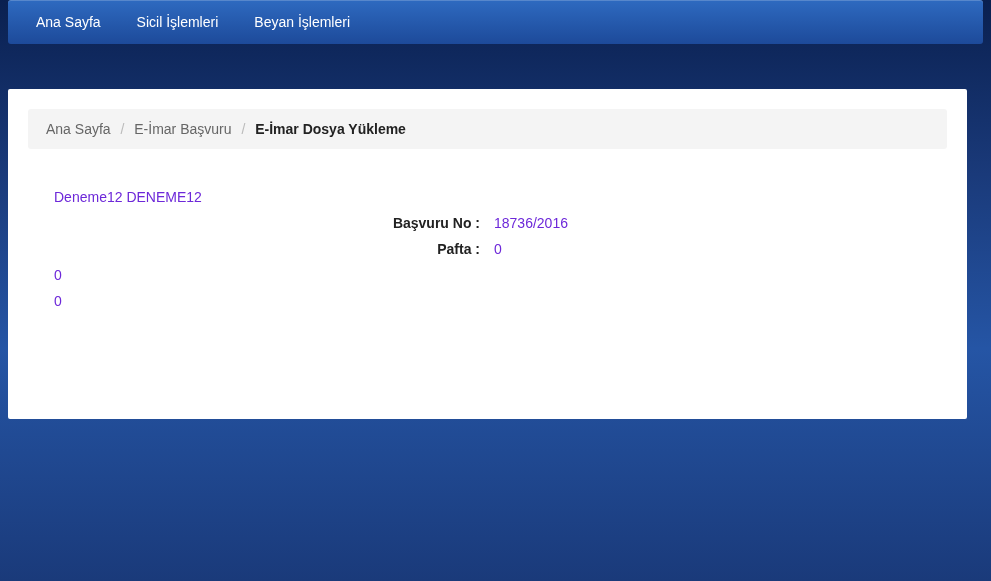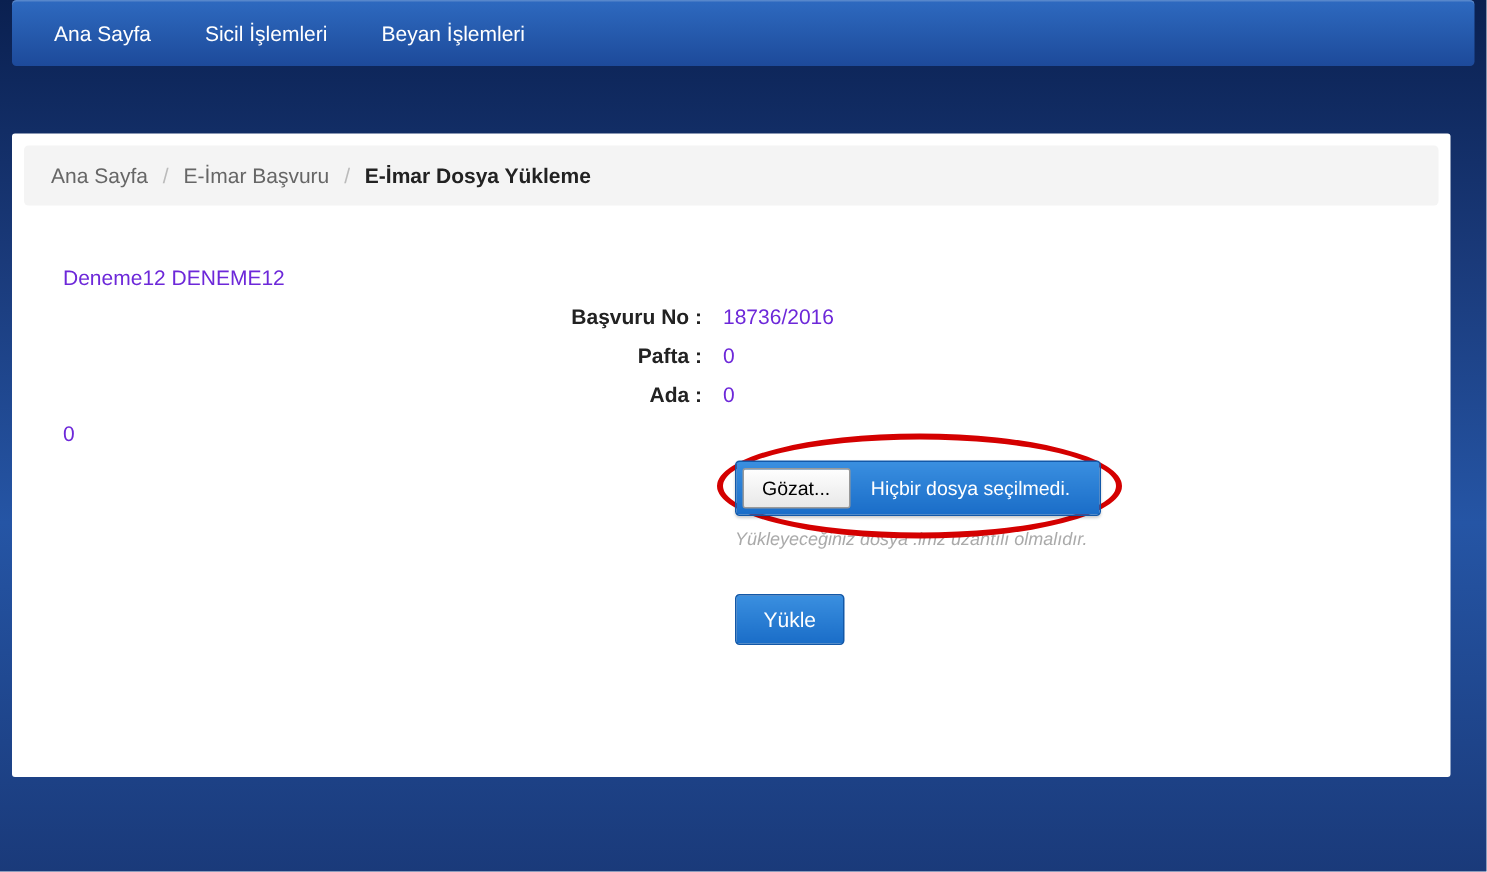--- a/index.html
+++ b/index.html
@@ -25,21 +25,21 @@
       padding: 10px 18px;
       cursor: pointer;
       font-size: 14px;
     }
     .nav-item.disabled {
       color: #5a7db0;
     }
     .content-area {
       background: #fff;
       margin: 45px 24px 10px 8px;
-      padding: 8px;
+      padding: 20px;
       border-radius: 2px;
     }
     .breadcrumb {
       background: #f4f4f4;
       padding: 12px 18px;
       border-radius: 3px;
       font-size: 14px;
       color: #555;
       margin-bottom: 40px;
     }
@@ -150,32 +150,20 @@
     </div>
     <div class="form-row">
       <div class="form-label">Başvuru No :</div>
       <div class="form-value">18736/2016</div>
     </div>
     <div class="form-row">
       <div class="form-label">Pafta :</div>
       <div class="form-value">0</div>
     </div>
     <div class="form-row">
-      <div class="form-label">Ada :</div>
       <div class="form-value">0</div>
     </div>
     <div class="form-row">
       <div class="form-value">0</div>
     </div>
 
-    <div class="file-row">
-      <div style="position:relative;display:inline-block;">
-        <div class="annotation"></div>
-        <div class="file-picker">
-          <button class="browse-btn">Gözat...</button>
-          <span class="file-status">Hiçbir dosya seçilmedi.</span>
-        </div>
-      </div>
-      <div class="hint-text">Yükleyeceğiniz dosya .imz uzantılı olmalıdır.</div>
-      <button class="upload-btn">Yükle</button>
-    </div>
   </div>
 </div>
 
 </body></html>

